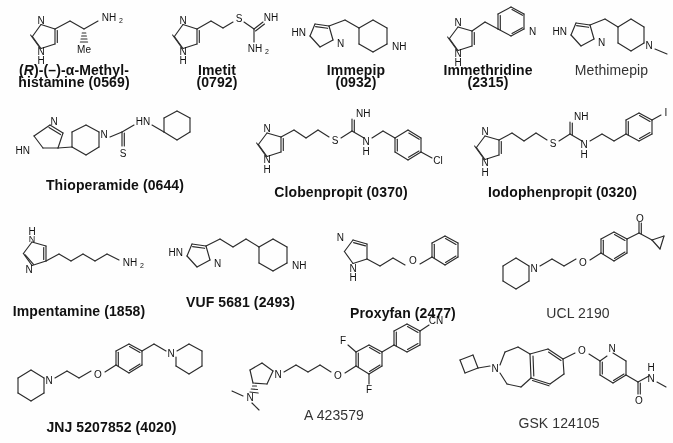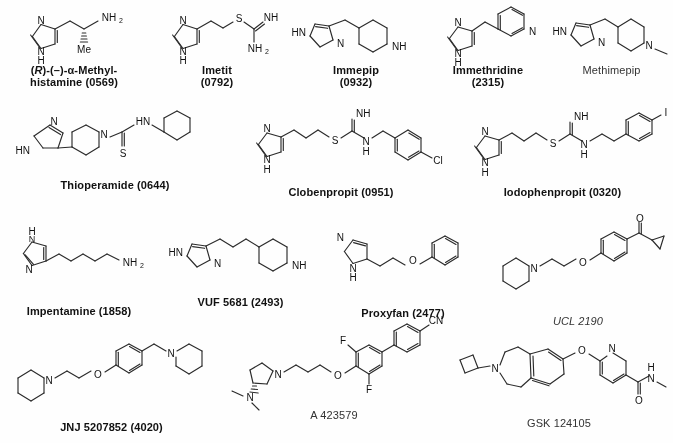--- a/index.html
+++ b/index.html
@@ -16,21 +16,21 @@
     background:#fefefe;
   }
   .row{position:absolute;left:0;width:673px;display:flex;}
   .cell{
     display:flex;flex-direction:column;align-items:center;justify-content:flex-start;
     box-sizing:border-box;
   }
   .struct{display:block;}
   .caption{
     text-align:center;
-    font-size:11px;
+    font-size:14px;
     font-weight:bold;
     line-height:11.5px;
     color:#111;
     letter-spacing:0.1px;
     white-space:pre-line;
     margin-top:1px;
   }
   .caption.light{font-weight:normal;color:#333;}
   .caption i{font-style:italic;}
   svg{overflow:visible;}
@@ -266,21 +266,21 @@
         <line x1="159" y1="39" x2="172" y2="47"></line>
         <line x1="172" y1="47" x2="185" y2="39"></line>
         <line x1="172.5" y1="44.2" x2="183" y2="38"></line>
         <line x1="185" y1="39" x2="185" y2="25"></line>
         <line x1="185" y1="25" x2="172" y2="17"></line>
         <line x1="183.2" y1="26.3" x2="172.8" y2="20"></line>
         <line x1="172" y1="17" x2="159" y2="25"></line>
         <line x1="185" y1="39" x2="196" y2="45"></line>
         <text x="202" y="48" text-anchor="middle">Cl</text>
       </svg>
-      <div class="caption" style="margin-top:8px;">Clobenpropit (0951)</div>
+      <div class="caption" style="margin-top:8px;">Clobenpropit (0370)</div>
     </div>
 
     <div class="cell" style="width:221px;">
       <svg class="struct" width="212" height="66" viewBox="0 0 212 66">
         <line x1="28" y1="23" x2="42" y2="27"></line>
         <line x1="42" y1="27" x2="42" y2="42"></line>
         <line x1="44.3" y1="28.6" x2="44.3" y2="40.4"></line>
         <line x1="42" y1="42" x2="28" y2="46.5"></line>
         <line x1="19.4" y1="34.5" x2="28" y2="46.5"></line>
         <line x1="17.6" y1="33" x2="26.3" y2="45"></line>
@@ -433,21 +433,21 @@
         <line x1="140" y1="11" x2="152" y2="5"></line>
         <line x1="152" y1="5" x2="152" y2="-6"></line>
         <line x1="154.3" y1="6" x2="154.3" y2="-5"></line>
         <text x="153" y="-9" text-anchor="middle">O</text>
 
         <line x1="152" y1="5" x2="165" y2="12"></line>
         <line x1="165" y1="12" x2="177" y2="8"></line>
         <line x1="177" y1="8" x2="173" y2="21"></line>
         <line x1="173" y1="21" x2="165" y2="12"></line>
       </svg>
-      <div class="caption light" style="margin-top:20px;font-style:italic;">UCL 2190</div>
+      <div class="caption light" style="margin-top:12px;">UCL 2190</div>
     </div>
   </div>
 
   <div class="row" style="top:338px;">
 
     <div class="cell" style="width:223px;">
       <svg class="struct" width="212" height="72" viewBox="0 0 212 72">
 
         <line x1="12" y1="40" x2="12" y2="55"></line>
         <line x1="12" y1="55" x2="25" y2="63"></line>

